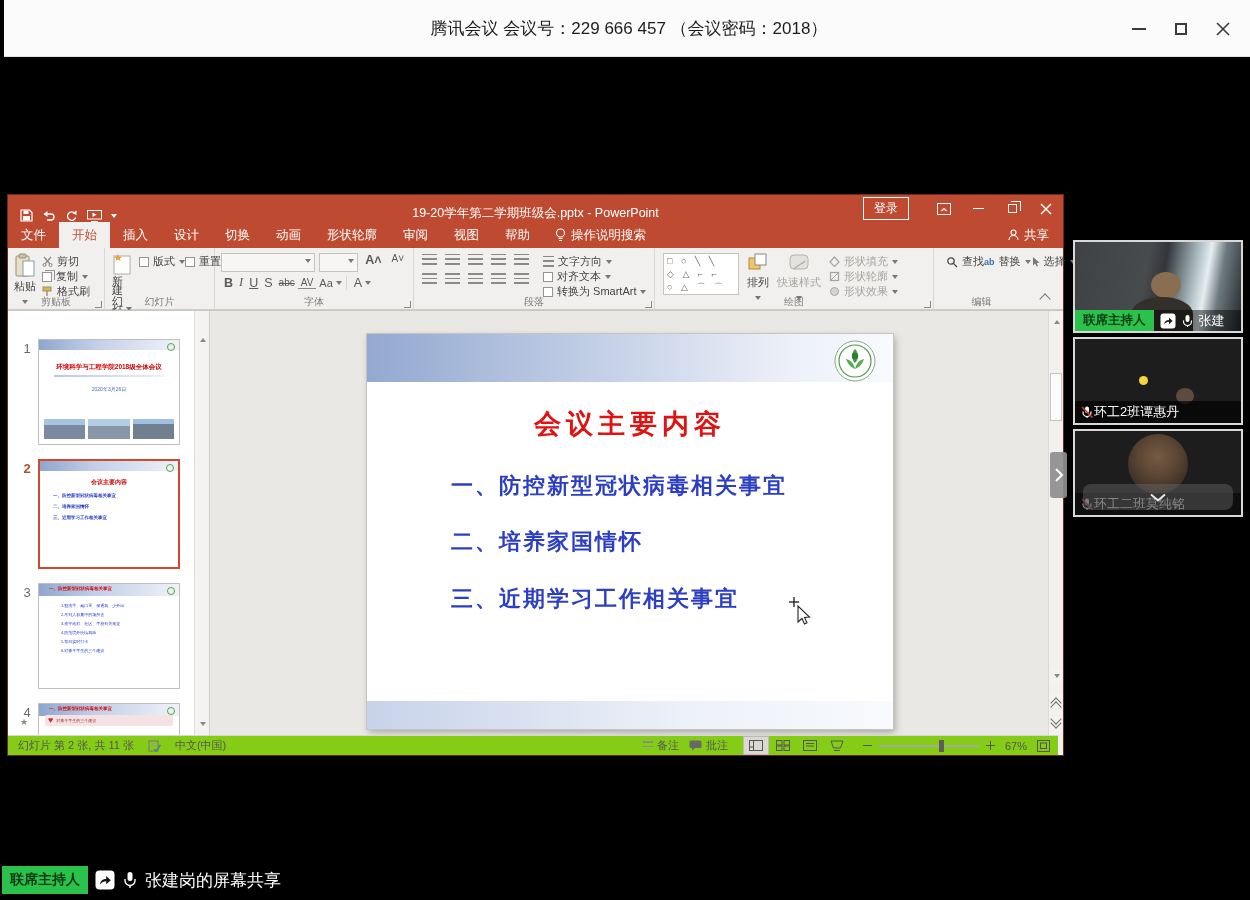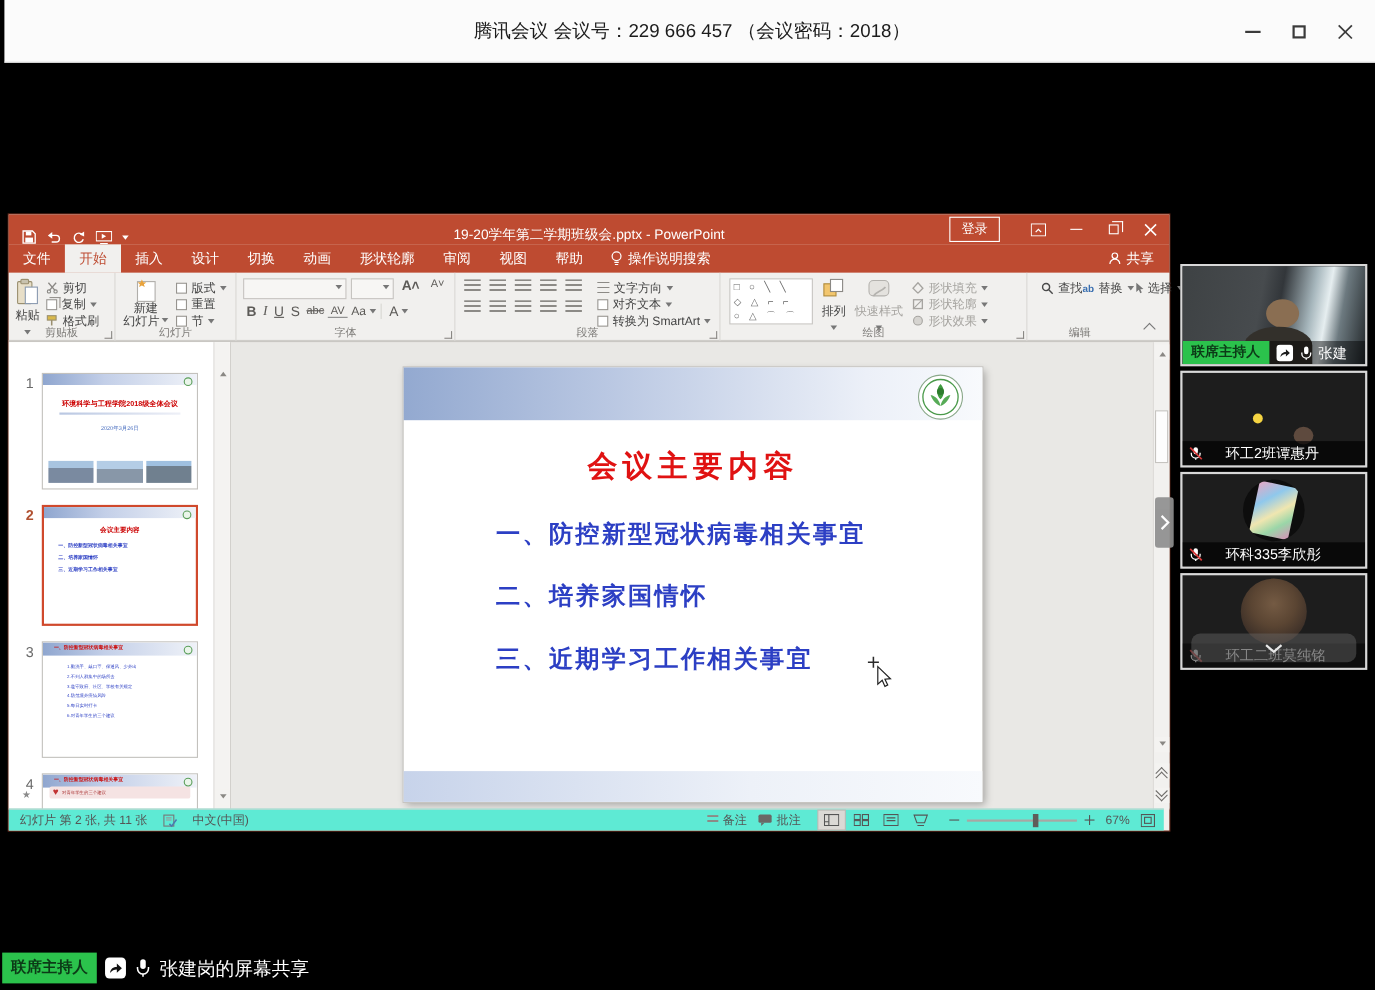--- a/index.html
+++ b/index.html
@@ -68,21 +68,21 @@
   .slide-title { position:absolute; left:0; top:72px; width:100%; text-align:center; font-size:27px; font-weight:bold; color:#e01212; letter-spacing:5px; }
   .sitem { position:absolute; left:84px; font-size:22px; font-weight:bold; color:#2c3fc4; letter-spacing:2px; white-space:nowrap; }
 
   .vscroll { position:absolute; right:0; top:0; width:15px; height:425px; background:#f2f1ef; border-left:1px solid #dcdad6; }
   .vthumb { position:absolute; left:1px; top:62px; width:12px; height:48px; background:#fdfdfd; border:1px solid #c6c4c0; }
   .dchev { width:9px; height:5px; position:relative; }
   .dchev::before, .dchev::after { content:""; position:absolute; left:0; width:7px; height:7px; border-left:1.6px solid #6f6d6a; border-top:1.6px solid #6f6d6a; }
   .dchev.up::before { transform:rotate(45deg); top:0; } .dchev.up::after { transform:rotate(45deg); top:4px; }
   .dchev.dn::before { transform:rotate(225deg); top:-2px; } .dchev.dn::after { transform:rotate(225deg); top:-6px; }
 
-  .statusbar { position:absolute; left:0; bottom:0; width:1050px; height:20px; background:#5eead4; border-top:1px solid #d8d6d2; display:flex; align-items:center; font-size:11px; color:#555; }
+  .statusbar { position:absolute; left:0; bottom:0; width:1050px; height:20px; background:#84cc16; border-top:1px solid #d8d6d2; display:flex; align-items:center; font-size:11px; color:#555; }
   .sb-left { display:flex; align-items:center; gap:14px; padding-left:10px; }
   .sb-right { margin-left:auto; display:flex; align-items:center; gap:10px; padding-right:8px; }
   .vbtn { width:24px; height:17px; display:flex; align-items:center; justify-content:center; }
   .vbtn.active { background:#dbd9d5; box-shadow:0 0 0 1px #bcbab6; }
   .ztrack { width:100px; height:2px; background:#a9a7a3; position:relative; }
   .zthumb { position:absolute; left:60px; top:-5px; width:5px; height:12px; background:#5f5d5a; }
   .zminus { width:9px; height:0; border-top:1.6px solid #555; }
   .zplus { position:relative; width:9px; height:9px; }
   .zplus::before { content:""; position:absolute; top:4px; left:0; width:9px; border-top:1.6px solid #555; }
   .zplus::after { content:""; position:absolute; left:4px; top:0; height:9px; border-left:1.6px solid #555; }
@@ -105,21 +105,21 @@
   
   .sidebar { position:absolute; left:1073px; top:240px; width:170px; }
   .tile { position:relative; width:170px; background:#1d1d1d; border:2px solid #d8d8d8; margin-bottom:4px; overflow:hidden; }
   .tile.video { height:93px; }
   .tile.std { height:88px; }
   .cam { position:absolute; inset:0; background:linear-gradient(100deg,#3e4244 0%,#474b4e 42%,#32363a 52%,#a6b6bc 68%,#e6eef0 76%,#6d7a80 84%,#22272a 100%); }
   .cam-head { position:absolute; left:46%; top:34%; width:30px; height:26px; border-radius:50%; background:#8a6e52; }
   .cam-body { position:absolute; left:34%; top:62%; width:62px; height:34px; border-radius:50% 50% 0 0; background:#33302b; }
   .badge-row { position:absolute; left:0; bottom:0; right:0; height:21px; display:flex; align-items:center; background:rgba(0,0,0,.45); }
   .cohost { height:21px; background:#2bc24c; color:#0c3a17; font-size:12.5px; font-weight:bold; display:flex; align-items:center; padding:0 8px; flex:none; }
-  .namebar { position:absolute; left:0; bottom:0; right:0; height:22px; background:rgba(0,0,0,.68); display:flex; align-items:center; gap:20px; padding:0 5px; color:#fff; font-size:13px; white-space:nowrap; }
+  .namebar { position:absolute; left:0; bottom:0; right:0; height:22px; background:rgba(0,0,0,.68); display:flex; align-items:center; gap:0; padding:0 5px; color:#fff; font-size:13px; white-space:nowrap; }
   .avatar { position:absolute; left:50%; top:33px; transform:translate(-50%,-50%); border-radius:50%; }
   .av2 { width:54px; height:54px; background:linear-gradient(160deg,#d5e6ec 0%,#9fc3cf 45%,#6e98a8 100%); position:relative; }
   .av2::before { content:""; position:absolute; right:10px; top:4px; width:9px; height:9px; border-radius:50%; background:#f5d442; }
   .av2::after { content:""; position:absolute; left:18px; top:16px; width:18px; height:16px; border-radius:50%; background:#5e4a3e; }
   .av3 { width:60px; height:60px; background:radial-gradient(circle at 38% 30%, #f2efe8 0%, #cac5b9 25%, #8f897b 52%, #3f3a30 82%, #16130e 100%); }
   .av4 { width:56px; height:56px; background:#0d0d0d; overflow:hidden; }
   .av4 i { position:absolute; left:10px; top:4px; width:36px; height:48px; transform:rotate(12deg); display:block; background:linear-gradient(140deg,#e8a7c3 0%,#8fc8ec 30%,#f0e6b0 55%,#9ad6a8 75%,#d88fb8 100%); }
   .av5 { width:60px; height:60px; background:radial-gradient(circle at 50% 38%, #8a6a4d 0%, #6a4f38 42%, #43332a 75%, #261e18 100%); opacity:.8; }
   .dim { color:#9a9a9a; }
   .tile-overlay { position:absolute; left:8px; right:8px; bottom:5px; height:26px; border-radius:8px; background:rgba(110,110,110,.42); display:flex; align-items:center; justify-content:center; }
@@ -277,21 +277,21 @@
           <svg width="20" height="22">
               <rect x="2" y="3" width="16" height="18" fill="#fff" stroke="#b0aeaa"></rect>
               <path d="M6 1 L7.2 3.6 L10 3.8 L7.8 5.4 L8.6 8 L6 6.6 L3.4 8 L4.2 5.4 L2 3.8 L4.8 3.6 Z" fill="#e8a33d"></path>
             </svg>
           <span style="line-height:9px;">新建</span>
           <span style="display:flex;align-items:center;gap:2px;line-height:9px;">
               <span>幻灯片</span>
               <span class="tri-d" style="margin-top:0;"></span>
             </span>
         </div>
-        <div style="display:flex; flex-direction:column; padding-top:6px;">
+        <div style="display:flex; padding-top:6px;">
           <div class="smallrow">
             <span class="mini-sq"></span>
             <span>版式</span>
             <span class="tri-d"></span>
           </div>
           <div class="smallrow">
             <span class="mini-sq"></span>
             <span>重置</span>
           </div>
           <div class="smallrow">
@@ -667,34 +667,20 @@
           <rect x="5" y="1.5" width="4" height="6.5" rx="2" fill="#fff"></rect>
           <path d="M3 6.5 v1 a4 4 0 0 0 8 0 v-1" fill="none" stroke="#fff" stroke-width="1.2"></path>
           <line x1="7" y1="11.5" x2="7" y2="13" stroke="#fff" stroke-width="1.2"></line>
           <line x1="2" y1="2" x2="12.5" y2="12.5" stroke="#d83a3a" stroke-width="1.6"></line>
         </svg>
       <span>环工2班谭惠丹</span>
     </div>
   </div>
 
 
-  <div class="tile std">
-    <span class="avatar av4">
-        <i></i>
-      </span>
-    <div class="namebar">
-      <svg width="14" height="14">
-          <rect x="5" y="1.5" width="4" height="6.5" rx="2" fill="#fff"></rect>
-          <path d="M3 6.5 v1 a4 4 0 0 0 8 0 v-1" fill="none" stroke="#fff" stroke-width="1.2"></path>
-          <line x1="7" y1="11.5" x2="7" y2="13" stroke="#fff" stroke-width="1.2"></line>
-          <line x1="2" y1="2" x2="12.5" y2="12.5" stroke="#d83a3a" stroke-width="1.6"></line>
-        </svg>
-      <span>环科335李欣彤</span>
-    </div>
-  </div>
 
   <div class="tile std">
     <span class="avatar av5"></span>
     <div class="namebar" style="background:rgba(0,0,0,.5);">
       <svg width="14" height="14" style="opacity:.65;">
           <rect x="5" y="1.5" width="4" height="6.5" rx="2" fill="#ccc"></rect>
           <path d="M3 6.5 v1 a4 4 0 0 0 8 0 v-1" fill="none" stroke="#ccc" stroke-width="1.2"></path>
           <line x1="7" y1="11.5" x2="7" y2="13" stroke="#ccc" stroke-width="1.2"></line>
           <line x1="2" y1="2" x2="12.5" y2="12.5" stroke="#b04040" stroke-width="1.6"></line>
         </svg>

